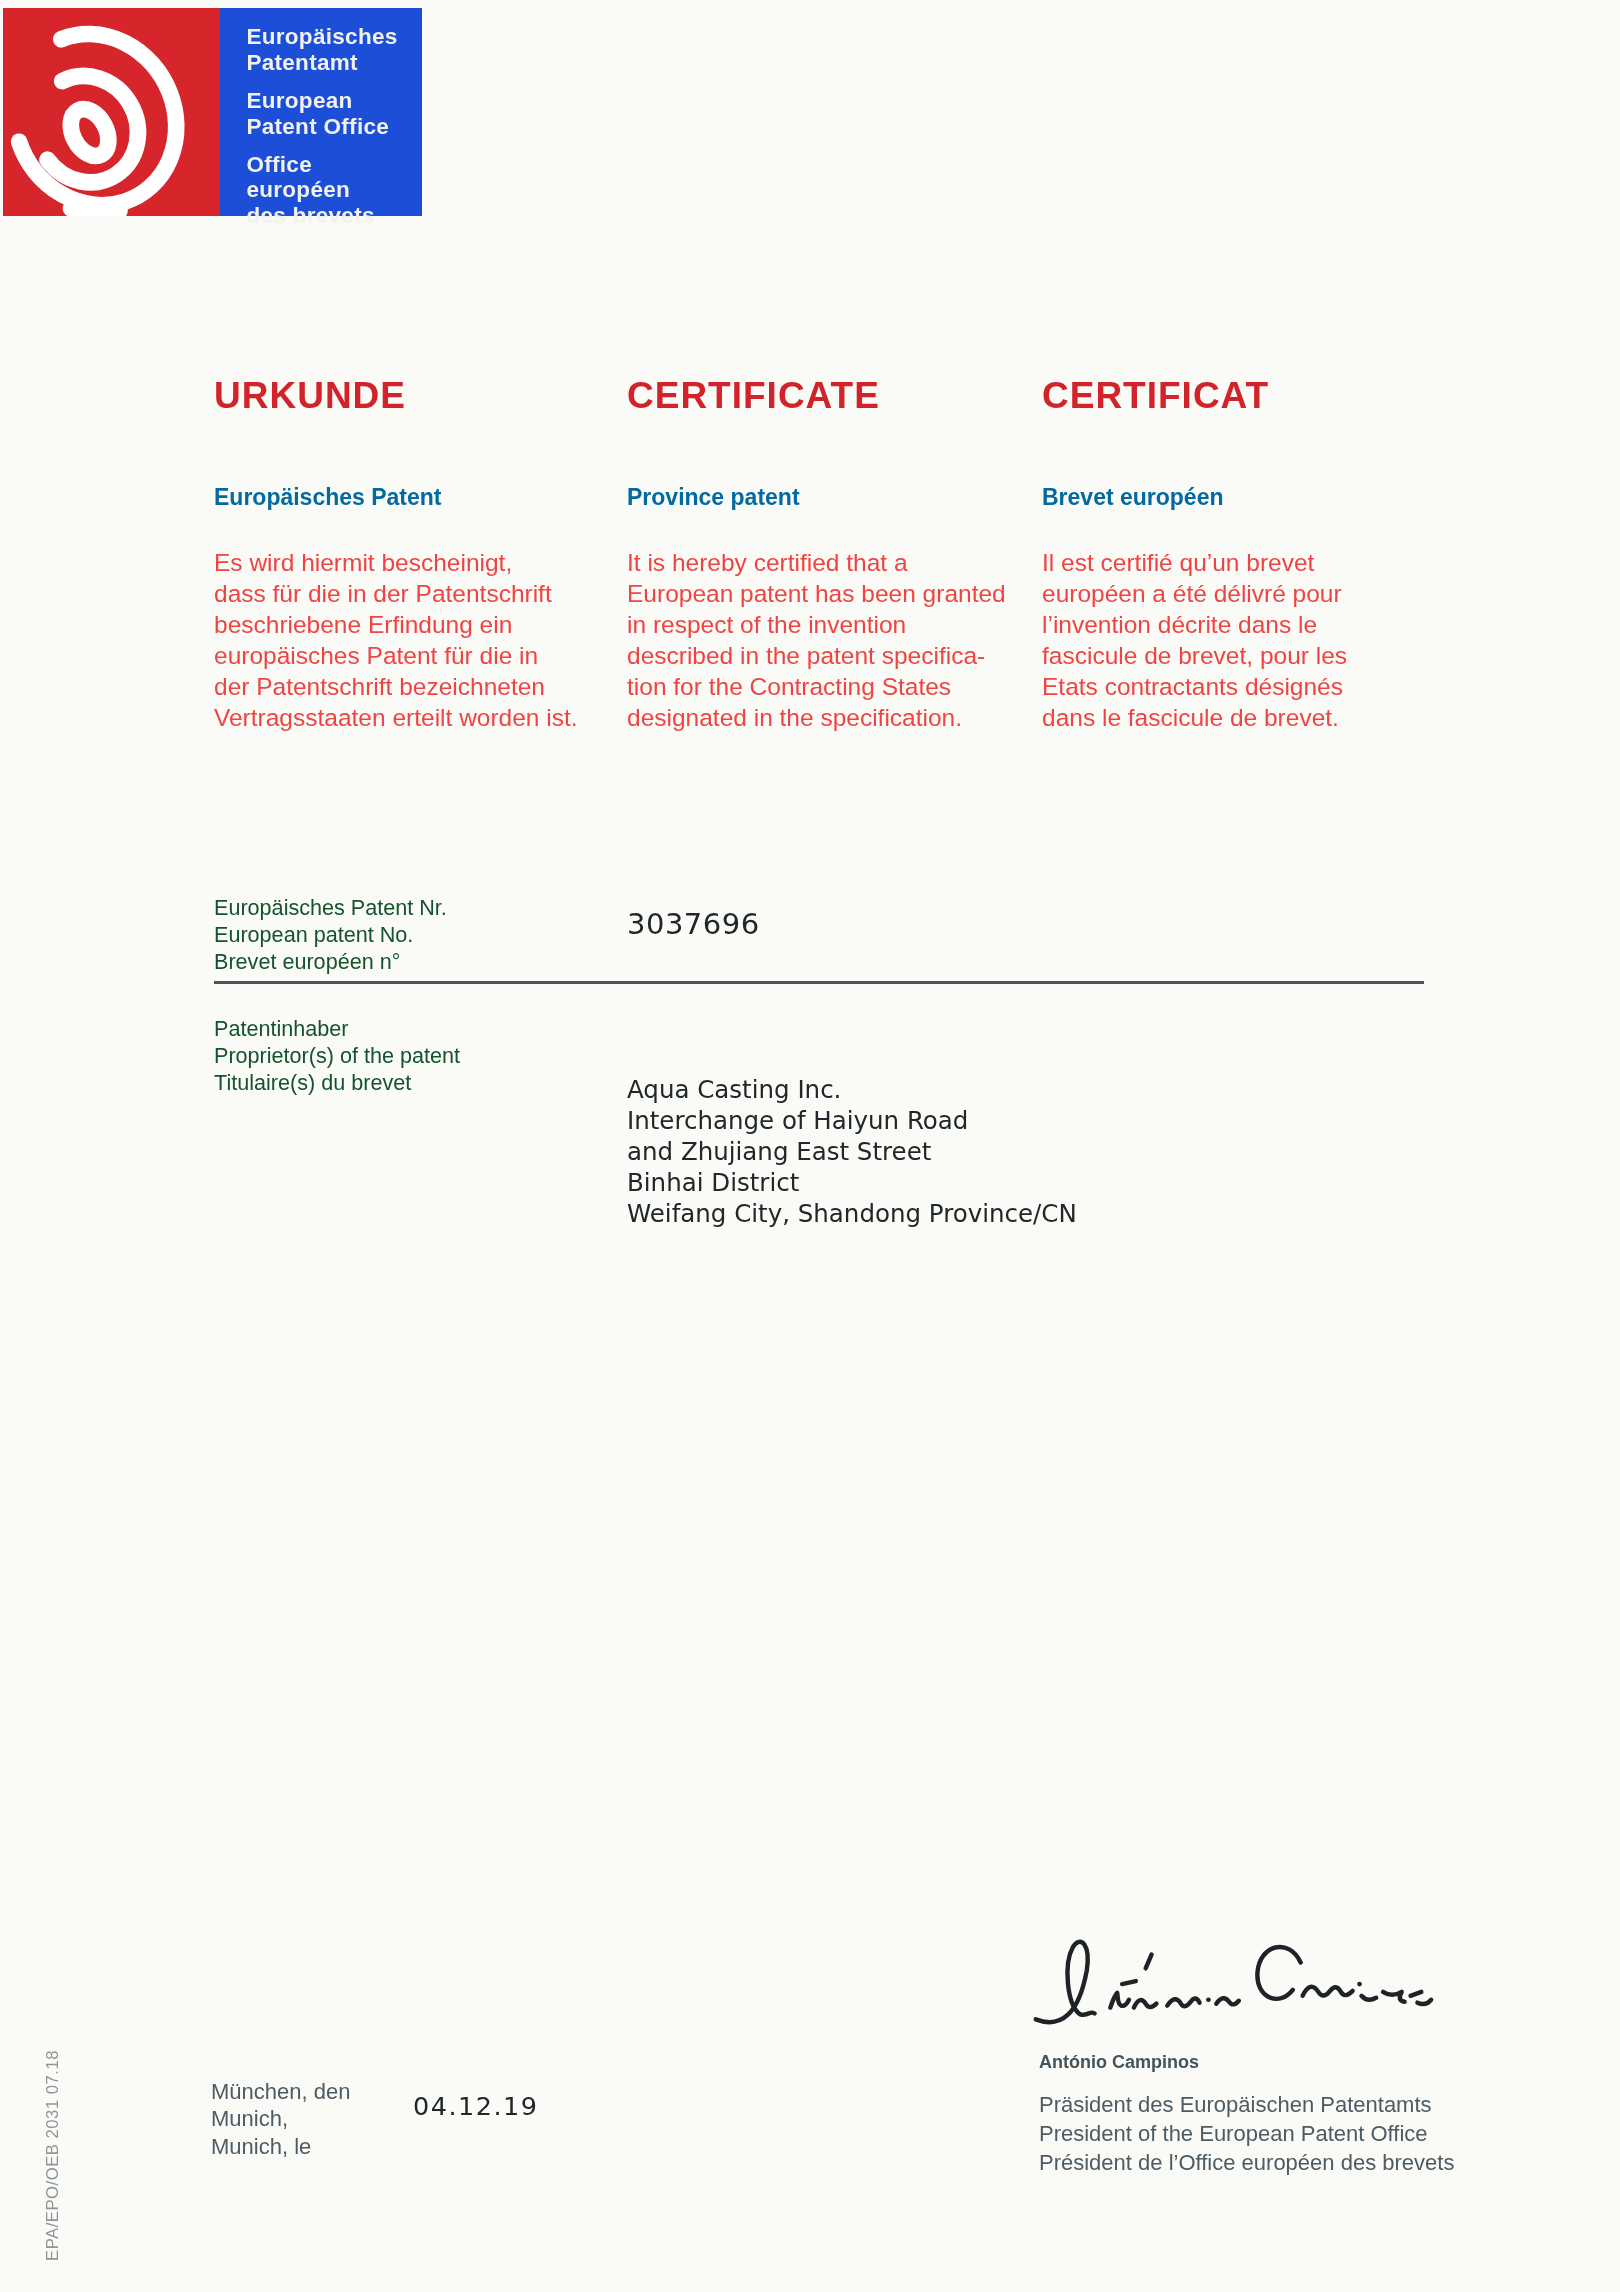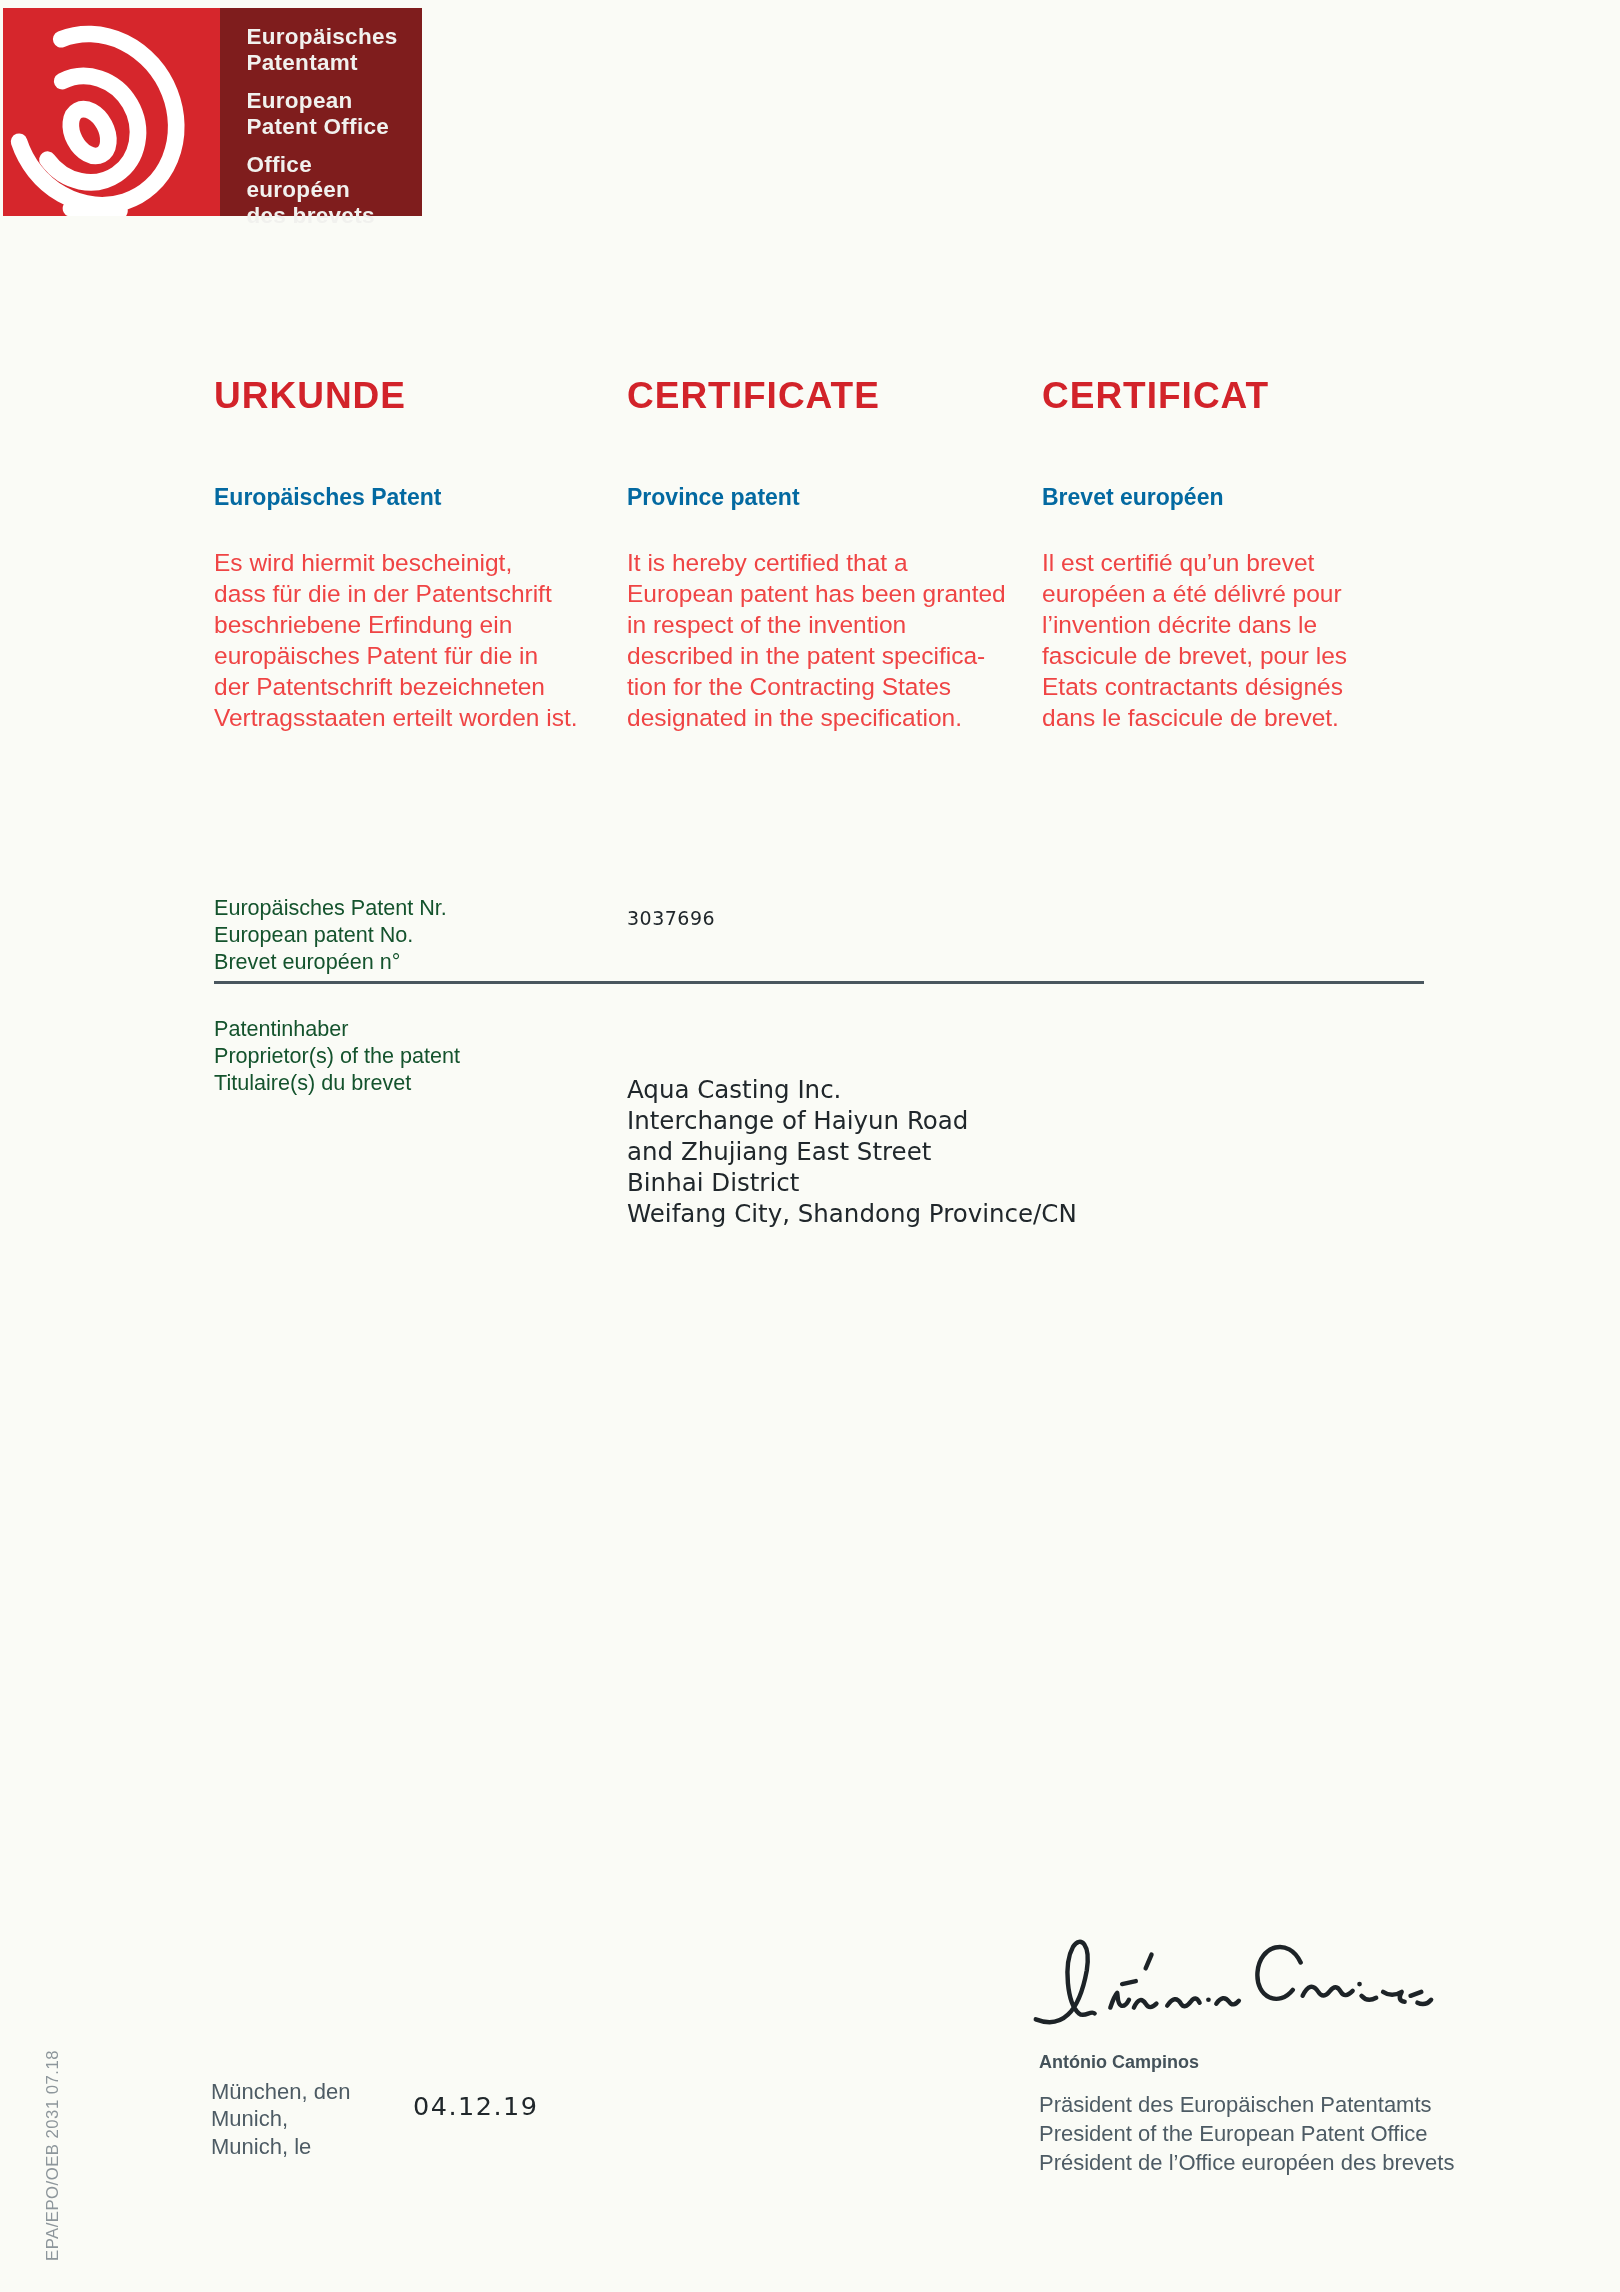--- a/index.html
+++ b/index.html
@@ -13,21 +13,21 @@
     overflow: hidden;
   }
   .abs { position: absolute; }
   .pre { white-space: pre-line; }
 
   
   .logo { left: 2.9px; top: 7.8px; width: 419px; height: 208px; display: flex; }
   .logo-red { width: 217px; height: 100%; background: #d6262c; }
   .logo-red svg { display: block; width: 100%; height: 100%; }
   .logo-dark {
-    flex: 1; background: #7f1d1d; color: #f1f1ee;
+    flex: 1; background: #1d4ed8; color: #f1f1ee;
     padding: 16.7px 0 0 26.5px; box-sizing: border-box;
   }
   .logo-lang {
     font-size: 22.5px; line-height: 25.5px; font-weight: bold;
     margin-bottom: 12.7px; letter-spacing: 0.3px;
   }
 
   
   .col { top: 377px; width: 392px; }
   .col-1 { left: 214px; }
@@ -42,21 +42,21 @@
     line-height: 29px;
   }
   .col-body {
     margin-top: 35px; font-size: 24.5px; line-height: 31px; color: #ef4444;
   }
 
   
   .field-label { font-size: 21.6px; line-height: 27px; color: #14532d; }
   .value { font-family: "DejaVu Sans", sans-serif; color: #20272b; }
   .patent-label { left: 214px; top: 894px; }
-  .patent-value { left: 627px; top: 907px; font-size: 19px; letter-spacing: 0.5px; }
+  .patent-value { left: 627px; top: 907px; font-size: 29px; letter-spacing: 0.5px; }
   .rule { left: 214px; top: 981px; width: 1210px; height: 2.9px; background: #49565e; }
   .prop-label { left: 214px; top: 1015px; }
   .prop-value { left: 627px; top: 1074px; font-size: 24.5px; line-height: 31px; }
 
   
   .sig { left: 1024px; top: 1929px; width: 466px; height: 114px; }
   .sig svg { display: block; width: 100%; height: 100%; }
   .signer-name { left: 1039px; top: 2052px; font-size: 18px; font-weight: bold; color: #44525a; }
   .signer-titles { left: 1039px; top: 2090px; font-size: 22px; line-height: 29px; color: #4d5b64; }
 

